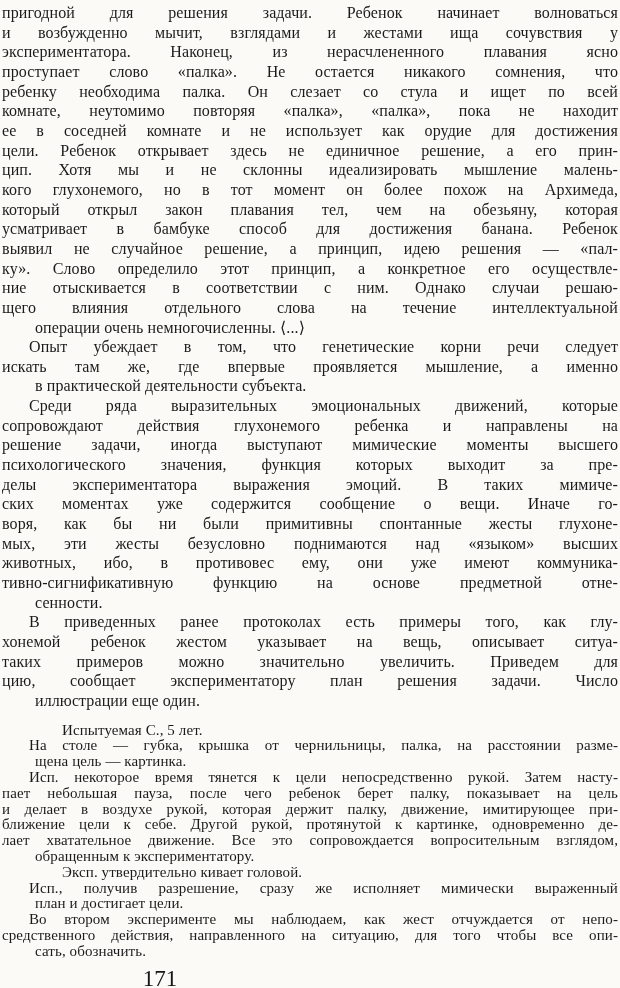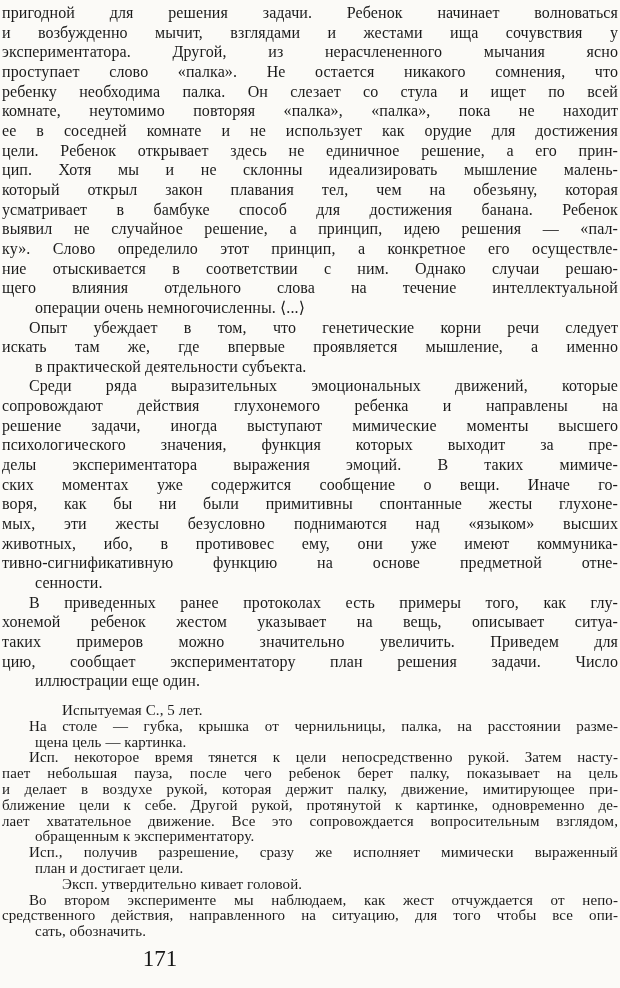--- a/index.html
+++ b/index.html
@@ -53,27 +53,28 @@
   }
 </style>
 </head>
 <body>
 
 <main class="page">
   <section class="main-text" id="main-text">
       <div class="para">
         <div class="line">пригодной для решения задачи. Ребенок начинает волноваться</div>
         <div class="line">и возбужденно мычит, взглядами и жестами ища сочувствия у</div>
-        <div class="line">экспериментатора. Другой, из нерасчлененного мычания ясно</div>
+        <div class="line">экспериментатора. Наконец, из нерасчлененного плавания ясно</div>
         <div class="line">проступает слово «палка». Не остается никакого сомнения, что</div>
         <div class="line">ребенку необходима палка. Он слезает со стула и ищет по всей</div>
         <div class="line">комнате, неутомимо повторяя «палка», «палка», пока не находит</div>
         <div class="line">ее в соседней комнате и не использует как орудие для достижения</div>
         <div class="line">цели. Ребенок открывает здесь не единичное решение, а его прин-</div>
         <div class="line">цип. Хотя мы и не склонны идеализировать мышление малень-</div>
+        <div class="line">кого глухонемого, но в тот момент он более похож на Архимеда,</div>
         <div class="line">который открыл закон плавания тел, чем на обезьяну, которая</div>
         <div class="line">усматривает в бамбуке способ для достижения банана. Ребенок</div>
         <div class="line">выявил не случайное решение, а принцип, идею решения — «пал-</div>
         <div class="line">ку». Слово определило этот принцип, а конкретное его осуществле-</div>
         <div class="line">ние отыскивается в соответствии с ним. Однако случаи решаю-</div>
         <div class="line">щего влияния отдельного слова на течение интеллектуальной</div>
         <div class="line last">операции очень немногочисленны. ⟨...⟩</div>
       </div>
       <div class="para">
         <div class="line indent">Опыт убеждает в том, что генетические корни речи следует</div>
@@ -111,25 +112,25 @@
       </div>
       <div class="para">
         <div class="line indent">Исп. некоторое время тянется к цели непосредственно рукой. Затем насту-</div>
         <div class="line">пает небольшая пауза, после чего ребенок берет палку, показывает на цель</div>
         <div class="line">и делает в воздухе рукой, которая держит палку, движение, имитирующее при-</div>
         <div class="line">ближение цели к себе. Другой рукой, протянутой к картинке, одновременно де-</div>
         <div class="line">лает хватательное движение. Все это сопровождается вопросительным взглядом,</div>
         <div class="line last">обращенным к экспериментатору.</div>
       </div>
       <div class="para">
+        <div class="line last indent">Эксп. утвердительно кивает головой.</div>
+      </div>
+      <div class="para">
         <div class="line indent">Исп., получив разрешение, сразу же исполняет мимически выраженный</div>
         <div class="line last">план и достигает цели.</div>
-      </div>
-      <div class="para">
-        <div class="line last indent">Эксп. утвердительно кивает головой.</div>
       </div>
       <div class="para">
         <div class="line indent">Во втором эксперименте мы наблюдаем, как жест отчуждается от непо-</div>
         <div class="line">средственного действия, направленного на ситуацию, для того чтобы все опи-</div>
         <div class="line last">сать, обозначить.</div>
       </div>
     </section>
   <div class="page-number">171</div>
 </main>
 

